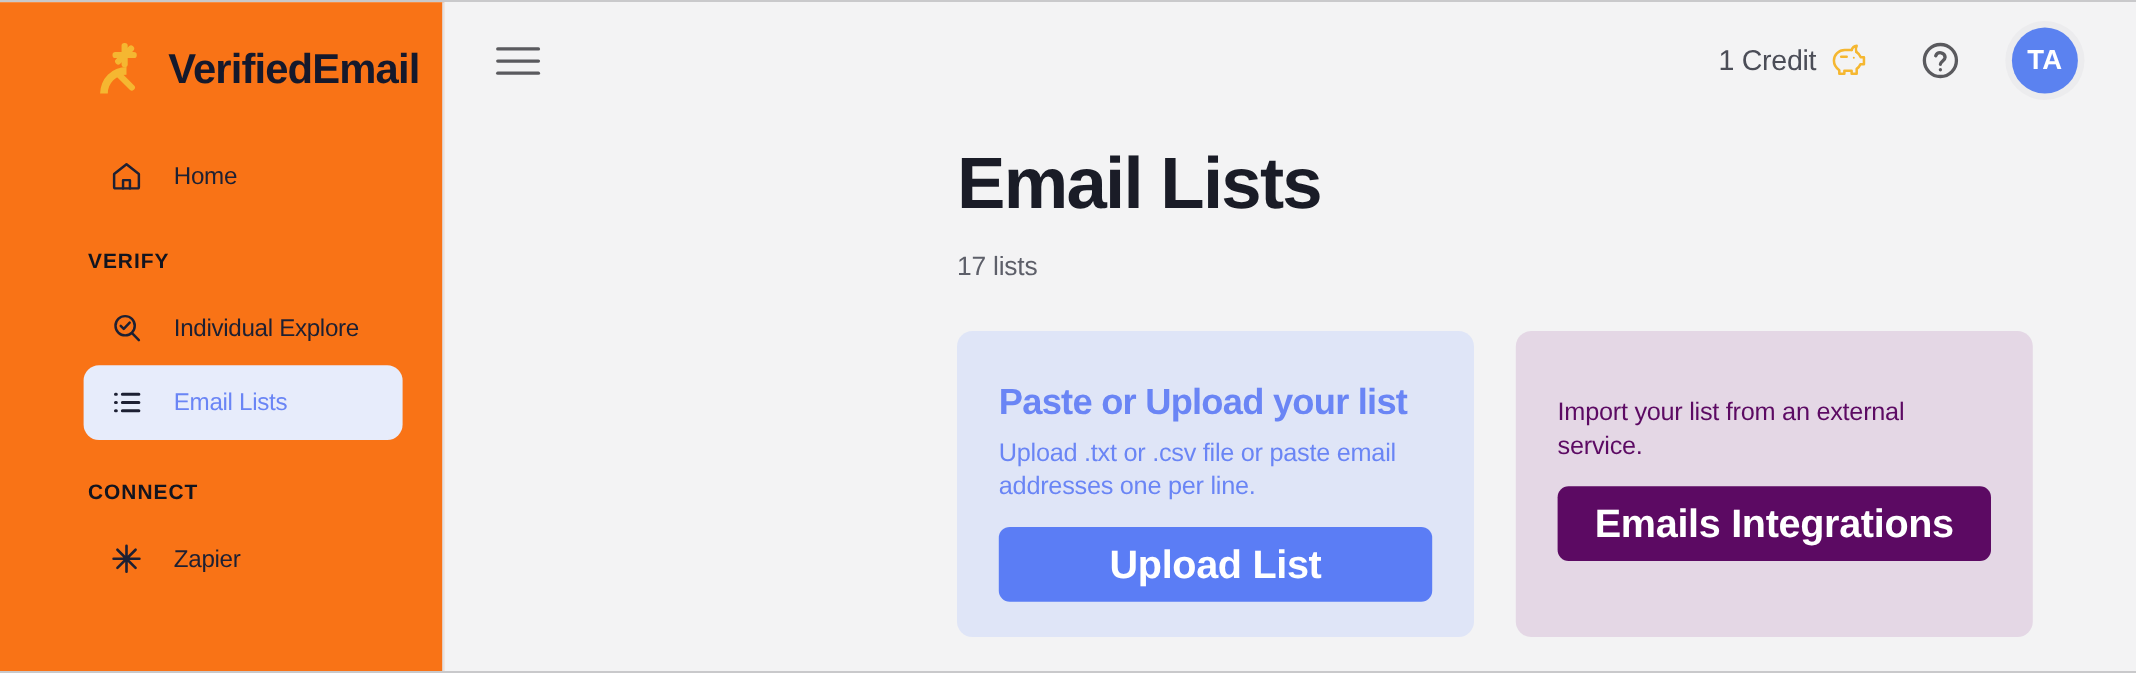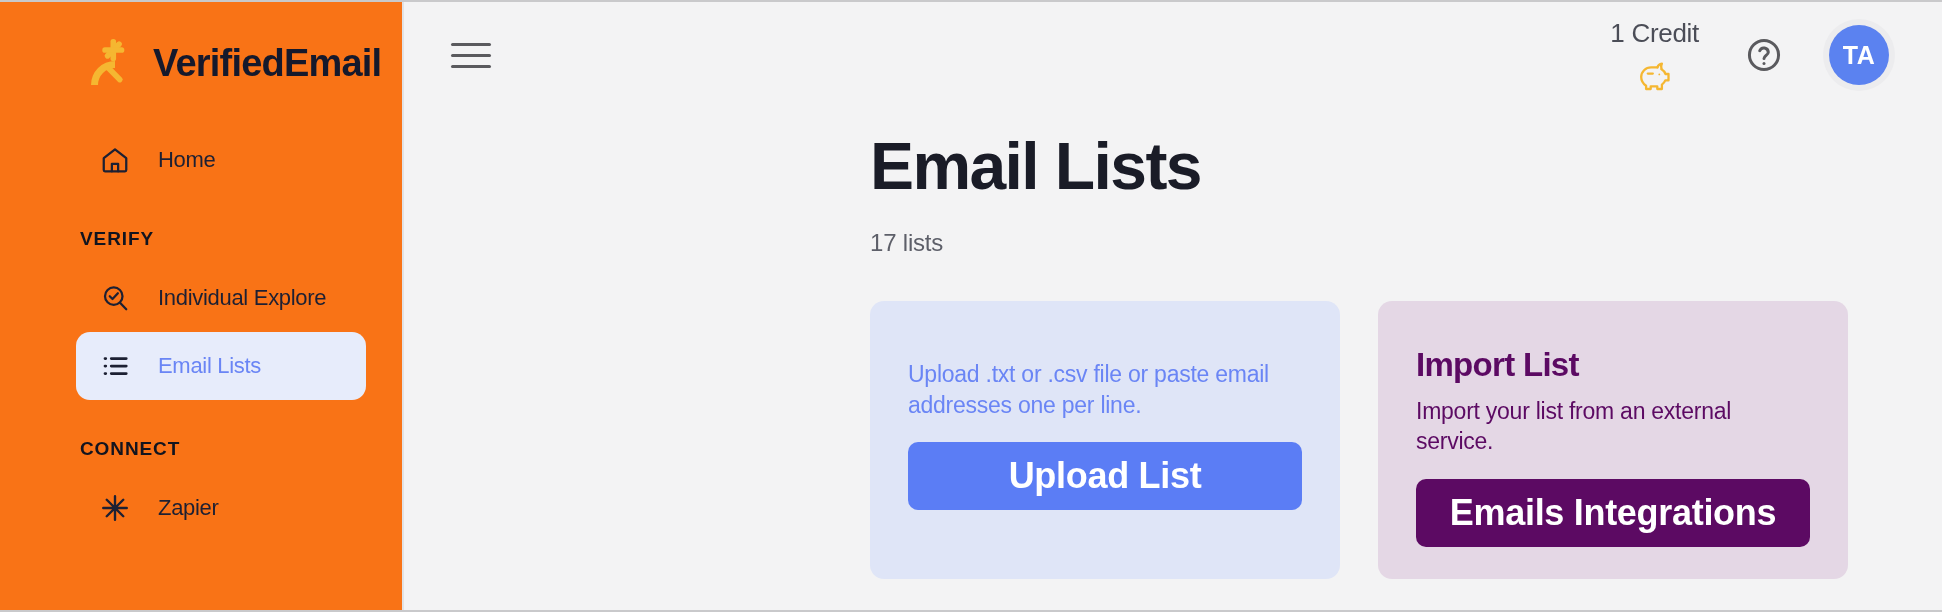--- a/index.html
+++ b/index.html
@@ -117,21 +117,20 @@
   .topbar-right {
     display: flex;
     align-items: center;
     gap: 0;
   }
 
   .credit-chip {
     display: flex; align-items: center; gap: 12px;
     margin-right: 46px;
     cursor: pointer;
-    flex-direction: column;
   }
   .credit-text {
     font-size: 26px;
     color: #4b4d57;
     letter-spacing: -0.3px;
     white-space: nowrap;
   }
   .piggy-icon { width: 36px; height: 32px; }
 
   .help-icon { width: 38px; height: 38px; cursor: pointer; margin-right: 40px; }
@@ -334,26 +333,26 @@
     </div>
 
     <div class="page-head">
       <h1 class="page-title">Email Lists</h1>
       <div class="page-sub">17 lists</div>
     </div>
 
     <div class="cards">
 
       <section class="card paste">
+        <div class="card-title">Paste or Upload your list</div>
         <div class="card-desc">Upload .txt or .csv file or paste email addresses one per line.</div>
         <button class="card-btn">Upload List</button>
       </section>
 
       <section class="card import">
-        <div class="card-title">Import List</div>
         <div class="card-desc">Import your list from an external service.</div>
         <button class="card-btn">Emails Integrations</button>
       </section>
 
     </div>
 
   </main>
 </div>
 
 </body></html>

